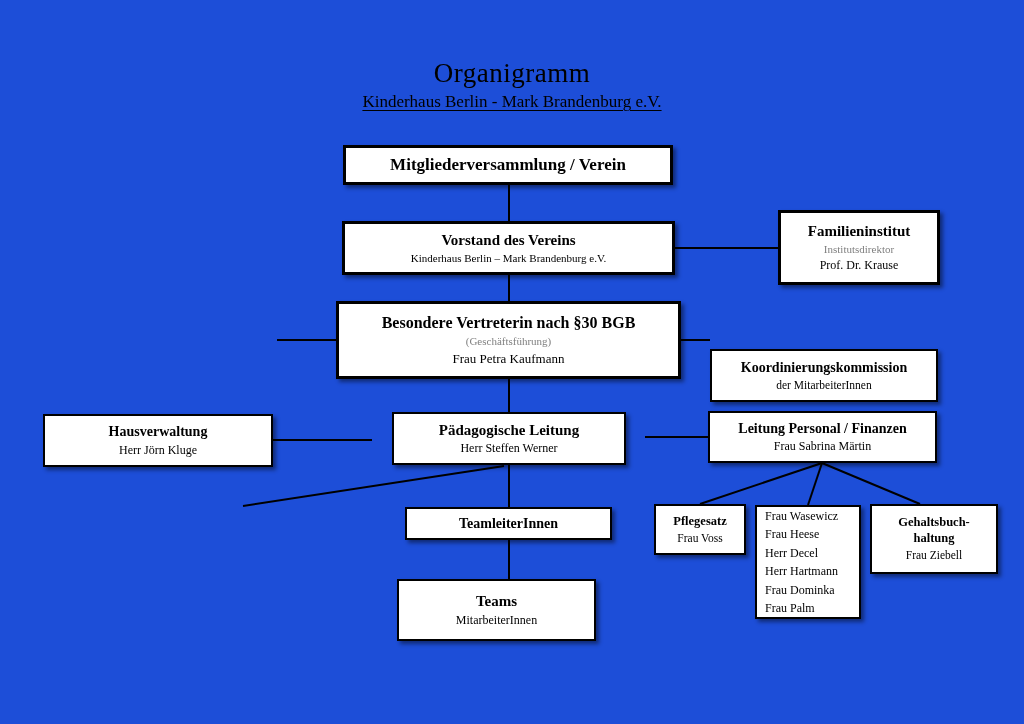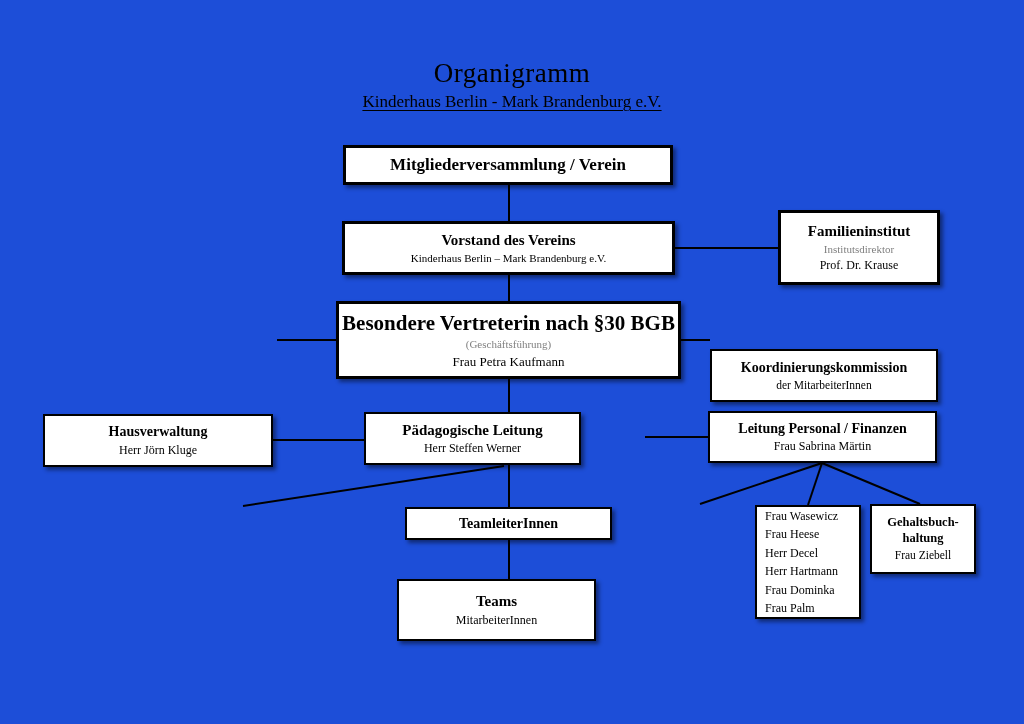--- a/index.html
+++ b/index.html
@@ -56,34 +56,34 @@
   .muted     { color: #7f7f7f; }
 
   
   .p-mitglieder   { left: 343px; top: 145px; width: 330px; height: 40px; }
   .p-vorstand     { left: 342px; top: 221px; width: 333px; height: 54px; }
   .p-familien     { left: 778px; top: 210px; width: 162px; height: 75px; }
   .p-besondere    { left: 336px; top: 301px; width: 345px; height: 78px; }
   .p-sprecherrat  { left:  45px; top: 313px; width: 232px; height: 53px; }
   .p-koordkomm    { left: 710px; top: 313px; width: 228px; height: 53px; margin-top: 36px; }
   .p-hausverw     { left:  43px; top: 414px; width: 230px; height: 53px; }
-  .p-paedleitung  { left: 364px; top: 412px; width: 217px; height: 53px; }
+  .p-paedleitung  { left: 392px; top: 412px; width: 234px; height: 53px; }
   .p-leitungpf    { left: 708px; top: 411px; width: 229px; height: 52px; }
   .p-koordfach    { left: 110px; top: 506px; width: 253px; height: 51px; }
   .p-teamleiter   { left: 405px; top: 507px; width: 207px; height: 33px; }
   .p-teams        { left: 397px; top: 579px; width: 199px; height: 62px; }
   .p-pflegesatz   { left: 654px; top: 504px; width:  92px; height: 51px; }
   .p-namesbox     { left: 755px; top: 505px; width: 106px; height: 114px;
                     align-items: flex-start; justify-content: center;
                     text-align: left; padding-left: 8px; }
-  .p-gehalt       { left: 870px; top: 504px; width: 106px; height: 70px; }
+  .p-gehalt       { left: 870px; top: 504px; width: 128px; height: 70px; }
 
   
   .fs17 { font-size: 17px; }
-  .fs16 { font-size: 21px; }
+  .fs16 { font-size: 16px; }
   .fs15 { font-size: 15px; }
   .fs14 { font-size: 14px; }
   .fs135 { font-size: 13.5px; }
   .fs13 { font-size: 13px; }
   .fs125 { font-size: 12.5px; }
   .fs12 { font-size: 12px; }
   .fs115 { font-size: 11.5px; }
   .fs11 { font-size: 11px; }
   .member-line { font-size: 12px; line-height: 18.5px; }
   .gap2 { margin-top: 2px; }
@@ -161,20 +161,24 @@
 
   <div class="box p-teamleiter">
     <div class="b-title fs14">TeamleiterInnen</div>
   </div>
 
   <div class="box p-teams">
     <div class="b-title fs15">Teams</div>
     <div class="b-sub fs12 gap3">MitarbeiterInnen</div>
   </div>
 
+  <div class="box p-pflegesatz">
+    <div class="b-title fs125">Pflegesatz</div>
+    <div class="b-sub fs115 gap2">Frau Voss</div>
+  </div>
 
   <div class="box p-namesbox">
     <div class="member-line">Frau Wasewicz</div>
     <div class="member-line">Frau Heese</div>
     <div class="member-line">Herr Decel</div>
     <div class="member-line">Herr Hartmann</div>
     <div class="member-line">Frau Dominka</div>
     <div class="member-line">Frau Palm</div>
   </div>
 

